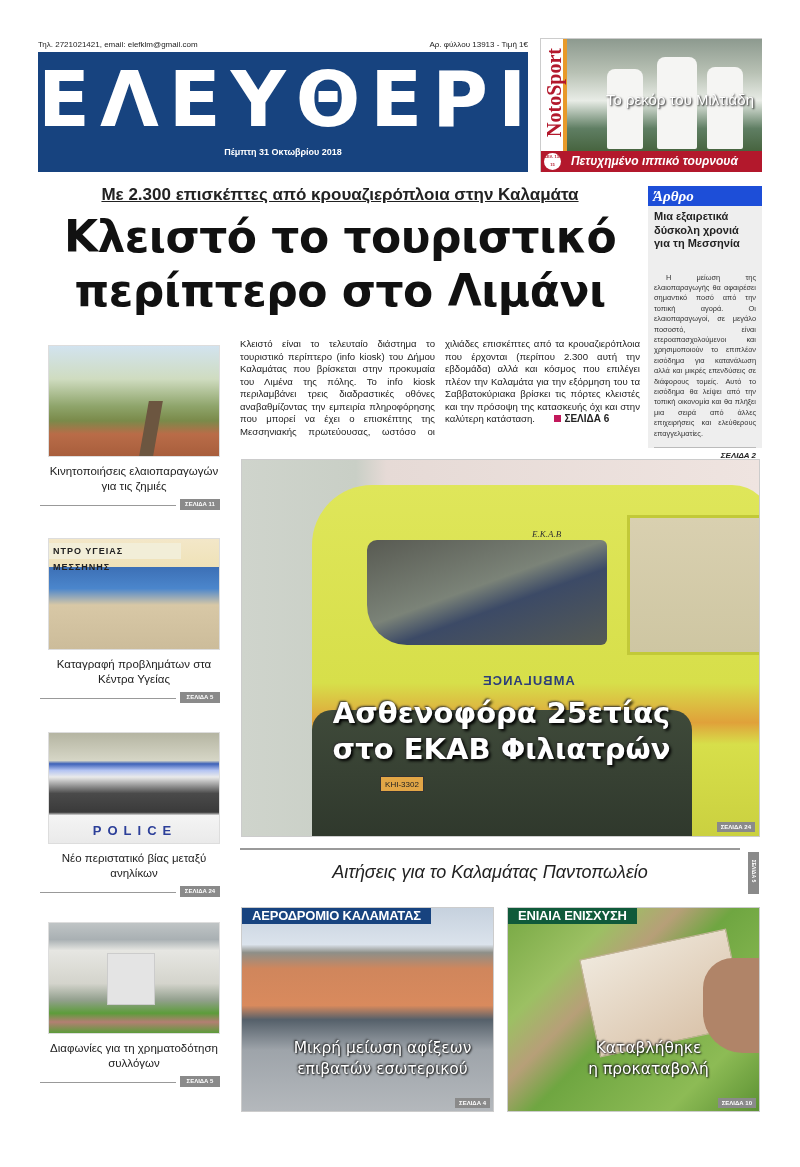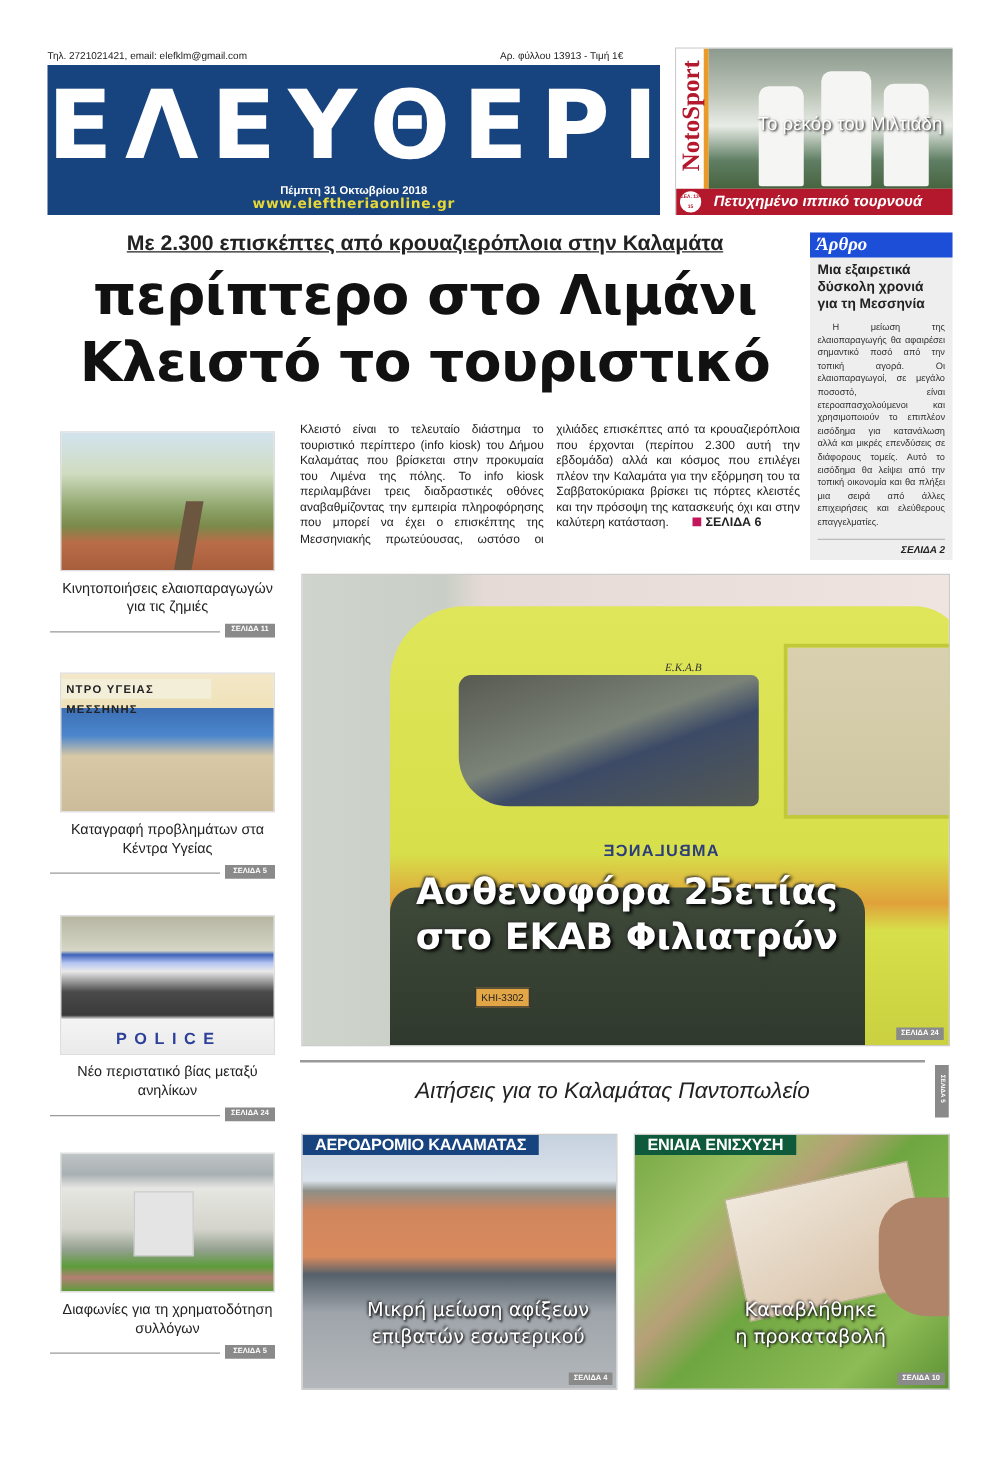--- a/index.html
+++ b/index.html
@@ -4,21 +4,21 @@
 <style>
   * { box-sizing: border-box; margin: 0; padding: 0; }
   html, body { width: 800px; height: 1167px; background: #ffffff; overflow: hidden; }
   body { font-family: "Liberation Sans", "DejaVu Sans", sans-serif; color: #1a1a1a; position: relative; }
 
   .abs { position: absolute; }
 
   
   .top-line { font-size: 8px; color: #222; top: 40px; }
   #contact { left: 38px; }
-  #issue { left: 400px; width: 128px; text-align: left; }
+  #issue { left: 400px; width: 128px; text-align: right; }
   .masthead { left: 38px; top: 52px; width: 490px; height: 120px; background: #17437f; }
   .logo { position: absolute; left: 0; top: 8px; width: 490px; text-align: center; font-family: "DejaVu Sans", sans-serif; font-weight: bold; font-size: 76px; letter-spacing: 10px; color: #fff; line-height: 80px; }
   .mast-date { position: absolute; left: 0; width: 490px; top: 95px; text-align: center; font-size: 9px; color: #fff; font-weight: bold; }
   .mast-url { position: absolute; left: 0; width: 490px; top: 104px; text-align: center; font-size: 11px; color: #e8d835; font-weight: bold; font-family: "DejaVu Sans", sans-serif; letter-spacing: 0.5px; }
 
   
   .sport { left: 540px; top: 38px; width: 222px; height: 134px; border: 1px solid #ccc; }
   .sport-label { position: absolute; left: 0; top: 0; width: 26px; height: 112px; background: #fff; border-right: 4px solid #e89a2a; }
   .sport-label span { position: absolute; left: -42px; top: 42px; width: 110px; transform: rotate(-90deg); font-family: "Liberation Serif", serif; font-weight: bold; font-size: 20px; color: #b3182c; text-align: center; }
   .sport-photo { position: absolute; left: 26px; top: 0; width: 195px; height: 112px;
@@ -36,49 +36,49 @@
   .kicker { left: 40px; top: 185px; width: 600px; text-align: center; font-weight: bold; font-size: 17px; text-decoration: underline; color: #222; }
   .headline { left: 40px; top: 210px; width: 600px; text-align: center; font-family: "DejaVu Sans", sans-serif; font-weight: bold; font-size: 44px; line-height: 54px; color: #111; letter-spacing: -0.5px; }
   .lead-body { left: 240px; top: 338px; width: 400px; column-count: 2; column-gap: 10px; font-size: 9.6px; line-height: 12.5px; text-align: justify; color: #222; }
   .lead-more { color: #222; font-weight: bold; font-size: 10px; }
   .lead-more .sq { display: inline-block; width: 7px; height: 7px; background: #c2185b; margin-right: 3px; }
 
   
   .opinion { left: 648px; top: 186px; width: 114px; height: 262px; background: #eeeeee; }
   .op-head { height: 20px; background: #1d4ed8; color: #fff; font-family: "Liberation Serif", serif; font-style: italic; font-weight: bold; font-size: 15px; padding-left: 5px; line-height: 20px; }
   .op-title { text-align: left; font-weight: bold; font-size: 11px; line-height: 13.5px; padding: 4px 6px 6px; color: #222; }
-  .op-body { font-size: 7.4px; line-height: 10.4px; text-align: justify; padding: 0 6px; color: #333; text-indent: 12px; }
+  .op-body { font-size: 7.4px; line-height: 10.4px; text-align: justify; padding: 0 6px; color: #333; text-indent: 12px; margin-top: 16px; }
   .op-rule { margin: 8px 6px 3px; border-top: 1px solid #bbb; }
   .op-page { text-align: right; padding-right: 6px; font-size: 8px; font-weight: bold; font-style: italic; color: #222; }
 
   
   .teaser { left: 48px; width: 172px; }
   .t-photo { width: 172px; height: 112px; border: 1px solid #ddd; position: relative; overflow: hidden; }
   .t-title { text-align: center; font-size: 11.5px; line-height: 14.5px; color: #222; padding-top: 7px; }
   .t-foot { position: relative; height: 14px; margin-top: 6px; }
   .t-foot .rule { position: absolute; left: -8px; right: 44px; top: 6px; border-top: 1px solid #999; }
   .t-foot .tag { position: absolute; right: 0; top: 0; height: 11px; min-width: 40px; background: #8a8a8a; color: #fff; font-size: 6px; line-height: 11px; text-align: center; font-weight: bold; padding: 0 3px; }
 
   .ph-olive { background: linear-gradient(180deg, #d2e3ef 0%, #cfdcc0 30%, #8ea46a 55%, #7a8a4a 68%, #b96c48 80%, #a85e3c 100%); }
   .ph-olive .trunk { position: absolute; left: 95px; top: 55px; width: 14px; height: 55px; background: #6c5640; transform: skewX(-10deg); }
   .ph-health { background: linear-gradient(180deg, #f3e7c8 0%, #efe2b8 25%, #3c6fb5 25%, #4b86cc 45%, #d8c8a6 60%, #ccbc9a 100%); }
-  .ph-health .sign { position: absolute; left: 0; top: 4px; width: 120px; height: 16px; background: #f2eed8; font-size: 9px; font-weight: bold; color: #222; letter-spacing: 1px; padding-left: 4px; line-height: 16px; }
+  .ph-health .sign { position: absolute; left: 0; top: 4px; width: 132px; height: 16px; background: #f2eed8; font-size: 9px; font-weight: bold; color: #222; letter-spacing: 1px; padding-left: 4px; line-height: 16px; }
   .ph-police { background: linear-gradient(180deg, #b5b5a2 0%, #d6d6c6 25%, #3d61b8 28%, #b4c4f2 34%, #eaeaea 40%, #4a4a4a 55%, #3a3a3a 72%, #f4f4f4 75%, #eaeaea 100%); }
   .ph-police .pol { position: absolute; left: 0; width: 172px; top: 90px; text-align: center; color: #2c3f99; font-weight: bold; font-size: 13px; letter-spacing: 6px; }
   .ph-campus { background: linear-gradient(180deg, #bfc4c5 0%, #a9b0b3 15%, #e6e6e2 25%, #d4d4cc 55%, #93a08e 70%, #5c9c3a 82%, #b37f73 90%, #5c9c3a 100%); }
   .ph-campus .bld { position: absolute; left: 58px; top: 30px; width: 48px; height: 52px; background: #e4e4e4; border: 1px solid #ccc; }
 
   
   .hero { left: 241px; top: 459px; width: 519px; height: 378px; border: 1px solid #ccc; overflow: hidden;
     background: linear-gradient(90deg, #cfd4cc 0%, #c9cfc6 22%, #e6dad6 28%, #efe4e0 100%); }
   .amb-body { position: absolute; left: 70px; top: 25px; width: 460px; height: 360px; background: linear-gradient(180deg, #dfe65a 0%, #d7df4a 55%, #e0a13a 66%, #d7df4a 72%, #c9cf3f 100%); border-radius: 60px 40px 0 0; }
   .amb-wind { position: absolute; left: 125px; top: 80px; width: 240px; height: 105px; background: linear-gradient(160deg, #585a52 0%, #7b8378 45%, #3c4a66 60%, #555a54 100%); border-radius: 10px 6px 6px 40px; }
   .amb-side { position: absolute; left: 385px; top: 55px; width: 135px; height: 140px; background: linear-gradient(180deg, #d9d0b0, #cec6a2); border: 3px solid #c2c938; }
   .amb-grille { position: absolute; left: 70px; top: 250px; width: 380px; height: 130px; background: linear-gradient(180deg, #3f4a3a 0%, #2f382c 100%); border-radius: 20px 20px 0 0; }
-  .amb-plate { position: absolute; left: 138px; top: 330px; width: 44px; height: 16px; background: #e2a646; font-size: 8px; color: #222; text-align: center; line-height: 16px; border: 1px solid #333; }
+  .amb-plate { position: absolute; left: 138px; top: 316px; width: 44px; height: 16px; background: #e2a646; font-size: 8px; color: #222; text-align: center; line-height: 16px; border: 1px solid #333; }
   .amb-ekab { position: absolute; left: 290px; top: 69px; font-family: "Liberation Serif", serif; font-style: italic; font-size: 9px; color: #333; }
   .amb-mirror { position: absolute; left: 240px; top: 213px; font-weight: bold; font-size: 13px; color: #2d3e7a; transform: scaleX(-1); letter-spacing: 1px; }
   .hero-caption { position: absolute; left: 0; width: 519px; top: 235px; text-align: center; color: #fff; font-family: "DejaVu Sans", sans-serif; font-weight: bold; font-size: 29px; line-height: 36px; text-shadow: 2px 2px 3px #000, -1px -1px 2px #333; }
   .pg-tag-photo { position: absolute; background: #8a8a8a; color: #fff; font-size: 6px; font-weight: bold; height: 10px; line-height: 10px; padding: 0 4px; }
 
   
   .strip { left: 240px; top: 848px; width: 500px; height: 44px; border-top: 2px solid #9a9a9a; }
   .strip-text { position: absolute; left: 0; width: 500px; top: 12px; text-align: center; font-style: italic; font-size: 18px; color: #222; }
   .strip-tag { left: 748px; top: 852px; width: 11px; height: 42px; background: #8a8a8a; }
   .strip-tag span { position: absolute; left: -15px; top: 16px; width: 42px; transform: rotate(90deg); font-size: 5px; color: #fff; font-weight: bold; text-align: center; }
@@ -94,43 +94,42 @@
 </style>
 </head>
 <body>
 
 <div class="abs top-line" id="contact">Τηλ. 2721021421, email: elefklm@gmail.com</div>
 <div class="abs top-line" id="issue">Αρ. φύλλου 13913 - Τιμή 1€</div>
 
 <div class="abs masthead">
   <div class="logo">ΕΛΕΥΘΕΡΙΑ</div>
   <div class="mast-date">Πέμπτη 31 Οκτωβρίου 2018</div>
-  <div class="mast-url">www.eleftheriaonline.gr</div>
 </div>
 
 <div class="abs sport">
   <div class="sport-label">
       <span>NotoSport</span>
     </div>
   <div class="sport-photo">
     <div class="p1"></div>
     <div class="p2"></div>
     <div class="p3"></div>
     <div class="sport-caption">Το ρεκόρ του Μιλτιάδη</div>
   </div>
   <div class="sport-bar">
     <div class="sport-badge">ΣΕΛ. 13-15</div>
     <div class="sport-bar-text">Πετυχημένο ιππικό τουρνουά</div>
   </div>
 </div>
 
 <div class="abs kicker">Με 2.300 επισκέπτες από κρουαζιερόπλοια στην Καλαμάτα</div>
 <div class="abs headline">
+  <div>Κλειστό το τουριστικό</div>
   <div>περίπτερο στο Λιμάνι</div>
-  <div>Κλειστό το τουριστικό</div>
 </div>
 <div class="abs lead-body">
   <span>Κλειστό είναι το τελευταίο διάστημα το τουριστικό περίπτερο (info kiosk) του Δήμου Καλαμάτας που βρίσκεται στην προκυμαία του Λιμένα της πόλης. Το info kiosk περιλαμβάνει τρεις διαδραστικές οθόνες αναβαθμίζοντας την εμπειρία πληροφόρησης που μπορεί να έχει ο επισκέπτης της Μεσσηνιακής πρωτεύουσας, ωστόσο οι χιλιάδες επισκέπτες από τα κρουαζιερόπλοια που έρχονται (περίπου 2.300 αυτή την εβδομάδα) αλλά και κόσμος που επιλέγει πλέον την Καλαμάτα για την εξόρμηση του τα Σαββατοκύριακα βρίσκει τις πόρτες κλειστές και την πρόσοψη της κατασκευής όχι και στην καλύτερη κατάσταση.</span>
   <span class="lead-more">&nbsp;&nbsp;&nbsp;&nbsp;&nbsp;&nbsp;<span class="sq"></span><span>ΣΕΛΙΔΑ 6</span></span>
 </div>
 
 <div class="abs opinion">
   <div class="op-head">Άρθρο</div>
   <div class="op-title">Μια εξαιρετικά δύσκολη χρονιά για τη Μεσσηνία</div>
   <div class="op-body">Η μείωση της ελαιοπαραγωγής θα αφαιρέσει σημαντικό ποσό από την τοπική αγορά. Οι ελαιοπαραγωγοί, σε μεγάλο ποσοστό, είναι ετεροαπασχολούμενοι και χρησιμοποιούν το επιπλέον εισόδημα για κατανάλωση αλλά και μικρές επενδύσεις σε διάφορους τομείς. Αυτό το εισόδημα θα λείψει από την τοπική οικονομία και θα πλήξει μια σειρά από άλλες επιχειρήσεις και ελεύθερους επαγγελματίες.</div>

